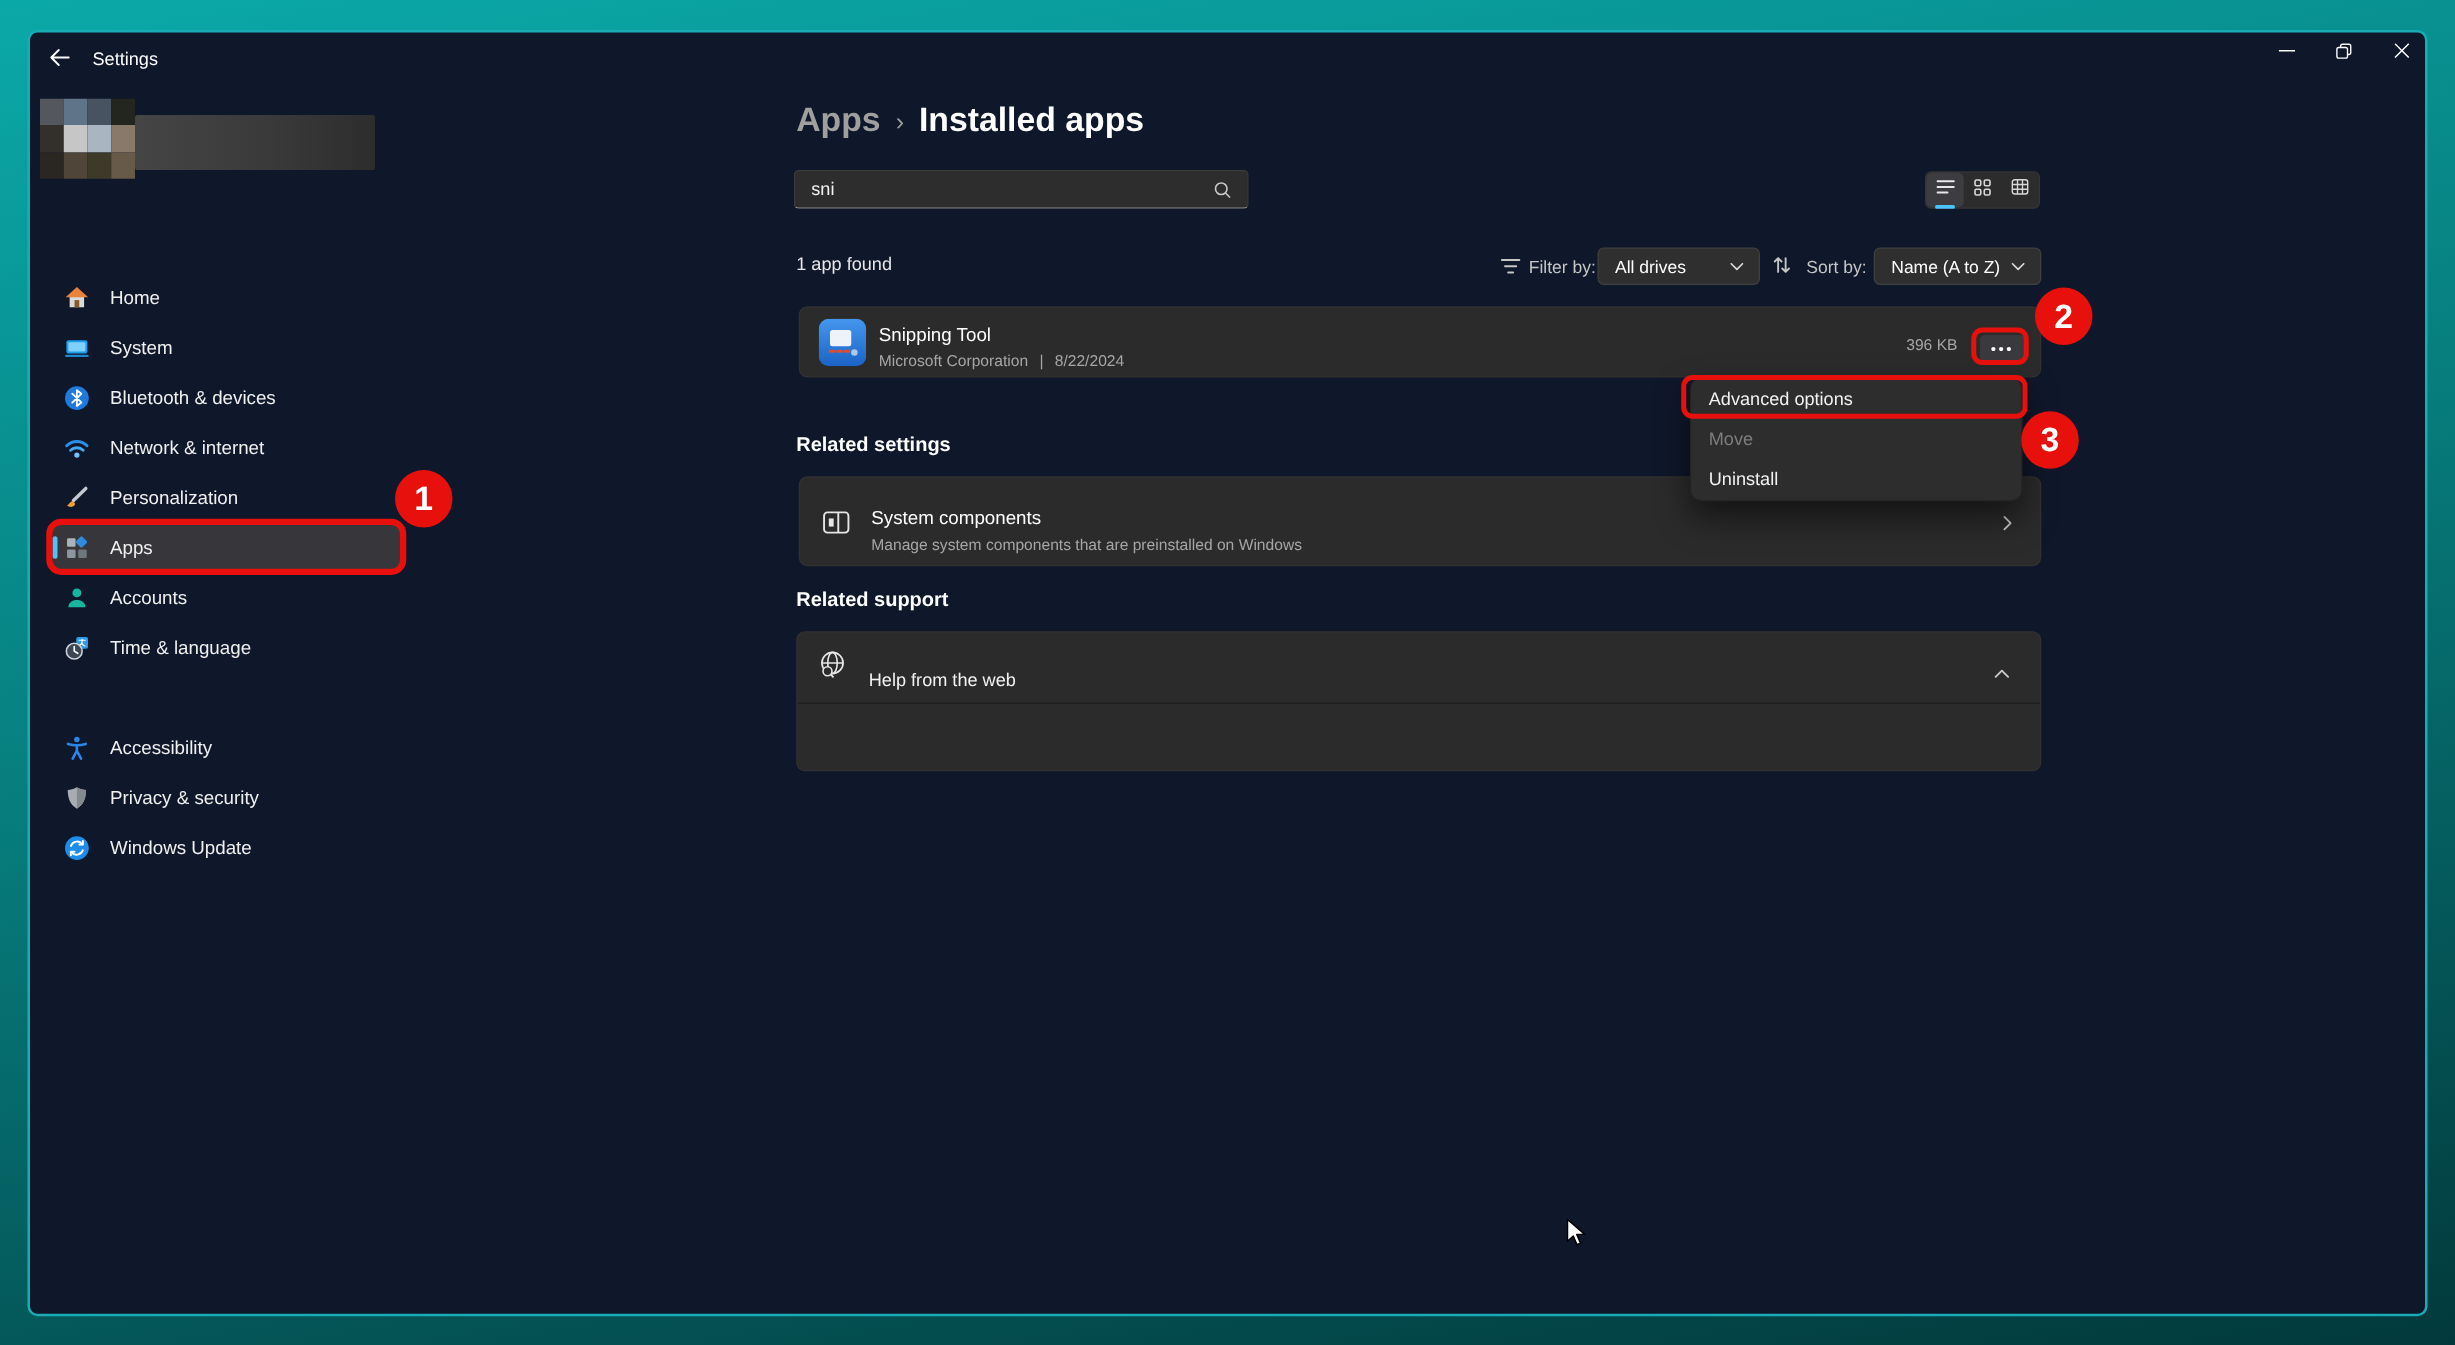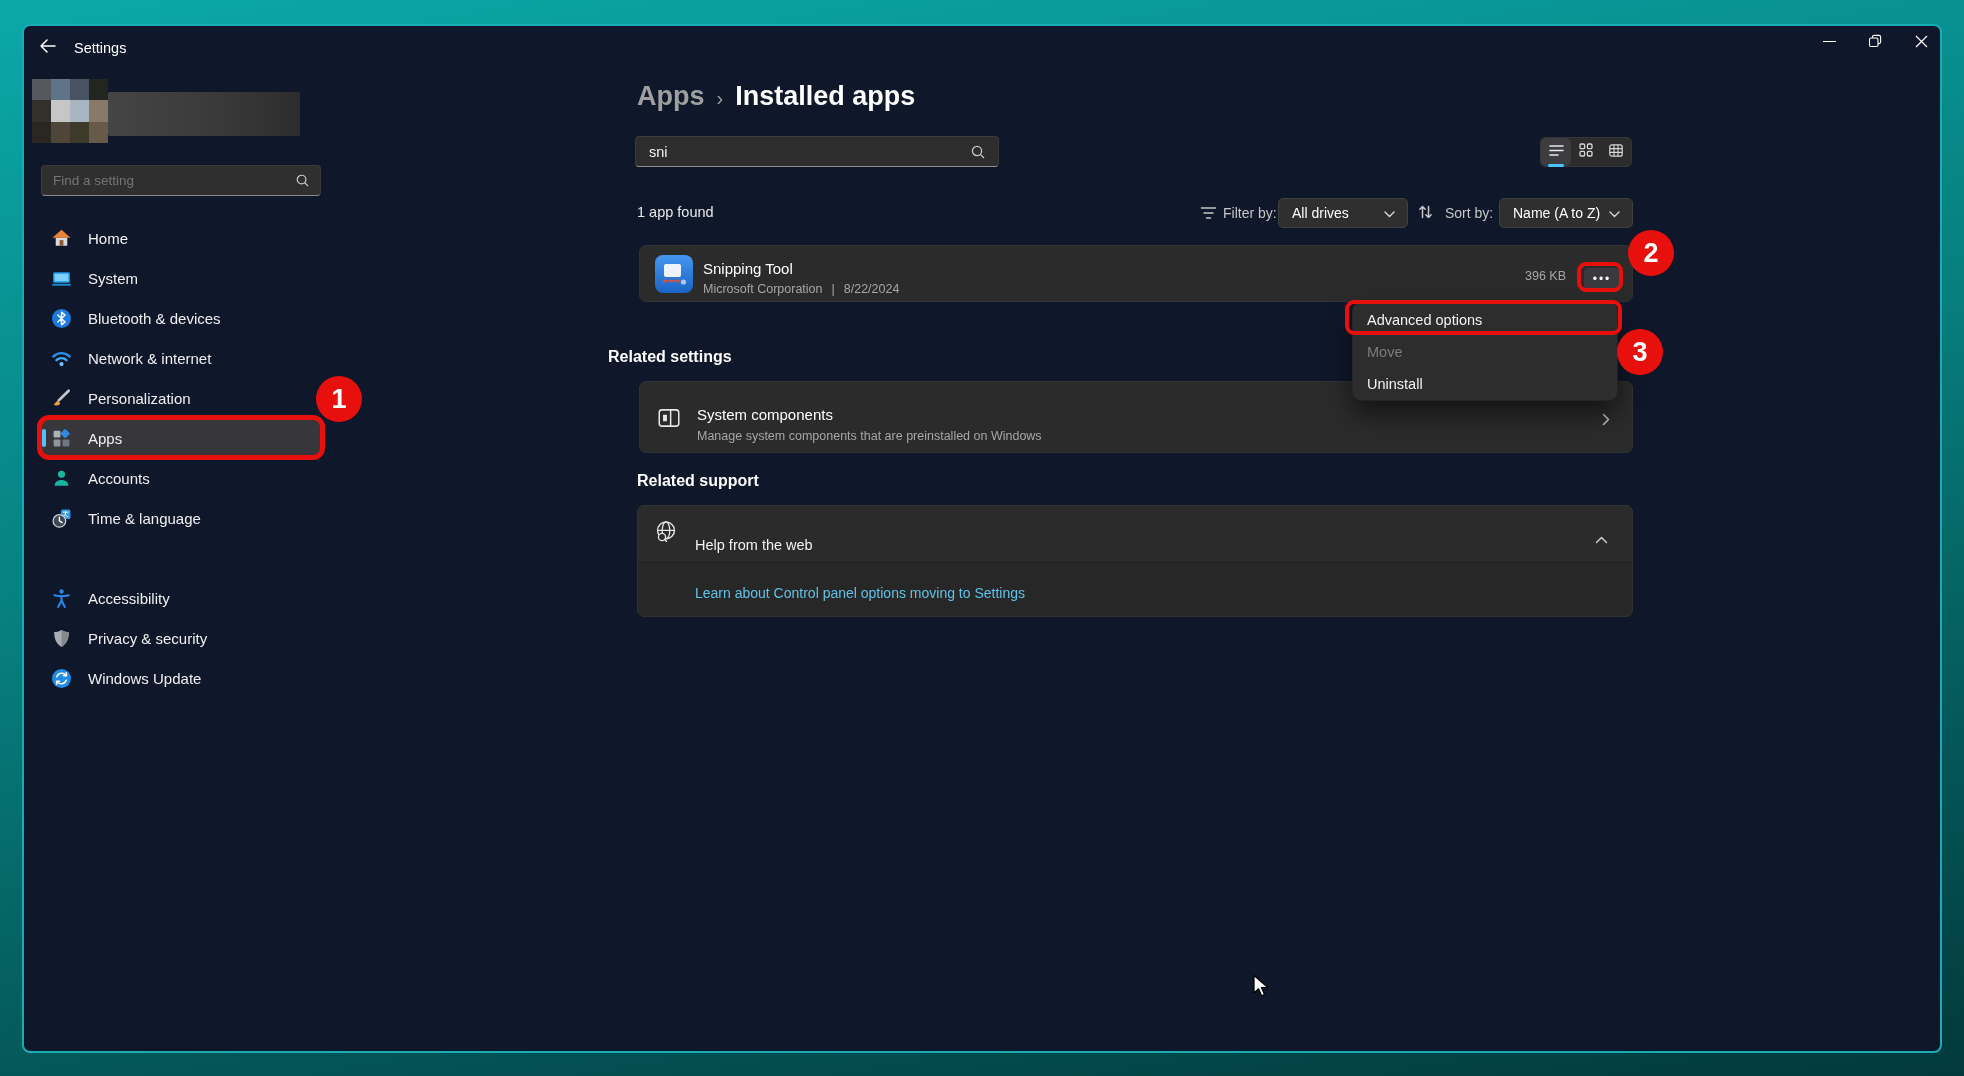--- a/index.html
+++ b/index.html
@@ -61,21 +61,21 @@
   #app-size{right:66px;top:23px;color:#a6a6a6;font-size:12.5px;}
   #more-btn{left:944px;top:22px;width:36px;height:22px;background:#3a3a3e;border-radius:4px;
     display:flex;align-items:center;justify-content:center;color:#fff;font-size:12px;letter-spacing:2px;line-height:10px;}
   
   #context-menu{left:1328px;top:276px;width:266px;height:99px;background:#2d2d2d;border:1px solid #242424;
     border-radius:9px;box-sizing:border-box;z-index:50;box-shadow:0 12px 26px rgba(0,0,0,.55);padding-top:1px;}
   .menu-item{height:32px;line-height:32px;padding-left:14px;color:#f2f2f2;font-size:14.5px;}
   .menu-item.disabled{color:#7d7d7d;}
   
   .section-h{color:#fff;font-size:16px;font-weight:600;}
-  #rs-heading{left:584px;top:322px;}
+  #rs-heading{left:613px;top:322px;}
   #sys-card{left:615px;top:355px;width:994px;height:72px;}
   #sys-icon{left:16px;top:23px;}
   #sys-title{left:57px;top:24px;color:#fff;font-size:15px;}
   #sys-sub{left:57px;top:47px;color:#a6a6a6;font-size:12.5px;}
   #sys-chev{right:22px;top:30px;}
   #rsup-heading{left:613px;top:446px;}
   #help-card{left:613px;top:479px;width:996px;height:112px;overflow:hidden;}
   #help-row{position:absolute;left:0;top:0;width:100%;height:56px;display:flex;align-items:center;}
   #help-row .gl{margin:0 16px 0 15px;}
   #help-title{color:#f2f2f2;font-size:14.5px;margin-top:21px;}
@@ -132,27 +132,20 @@
       <div style="background:#c6c6c6"></div>
       <div style="background:#a9b5c1"></div>
       <div style="background:#897969"></div>
     <div style="background:#2a2622"></div>
       <div style="background:#4f4538"></div>
       <div style="background:#3e3a2a"></div>
       <div style="background:#675a48"></div>
   </div>
   <div class="abs" id="name-blur"></div>
 
-  <div class="abs" id="sidebar-search">
-    <input placeholder="Find a setting" style="">
-    <svg width="15" height="15" viewBox="0 0 16 16">
-        <circle cx="7" cy="7" r="4.6" stroke="#c8c8c8" stroke-width="1.3" fill="none"></circle>
-        <line x1="10.4" y1="10.4" x2="14" y2="14" stroke="#c8c8c8" stroke-width="1.3"></line>
-      </svg>
-  </div>
 
   <div class="nav-item" style="top:194px">
     <span class="nav-ic">
         <svg width="21" height="21" viewBox="0 0 20 20">
           <path d="M4.5 9 H15.5 V17 H4.5 Z" fill="#d9d9d9"></path>
           <path d="M10 1.6 L18.6 9.4 H1.4 Z" fill="#e8823c"></path>
           <rect x="8.2" y="11.5" width="3.6" height="5.5" fill="#8a5a2e"></rect>
         </svg>
       </span>
     <span class="lbl">Home</span>
@@ -373,23 +366,20 @@
             <circle cx="8.3" cy="16.6" r="3.3" fill="#2b2b2b" stroke="#e6e6e6" stroke-width="1.2"></circle>
             <line x1="10.6" y1="18.9" x2="12.8" y2="21.1" stroke="#e6e6e6" stroke-width="1.3"></line>
           </svg>
       </span>
       <span id="help-title">Help from the web</span>
       <span id="help-chev"><svg width="13" height="8" viewBox="0 0 13 8">
             <path d="M1.5 6.5 L6.5 1.5 L11.5 6.5" stroke="#c8c8c8" stroke-width="1.5" fill="none" stroke-linecap="round" stroke-linejoin="round"></path>
           </svg></span>
     </div>
     <div id="help-divider"></div>
-    <div id="help-expanded">
-      <a id="help-link">Learn about Control panel options moving to Settings</a>
-    </div>
   </div>
 
   <div class="abs" id="context-menu">
     <div class="menu-item">Advanced options</div>
     <div class="menu-item disabled">Move</div>
     <div class="menu-item">Uninstall</div>
   </div>
 
   <div class="ann-rect" id="ann-apps"></div>
   <div class="ann-rect" id="ann-more"></div>

